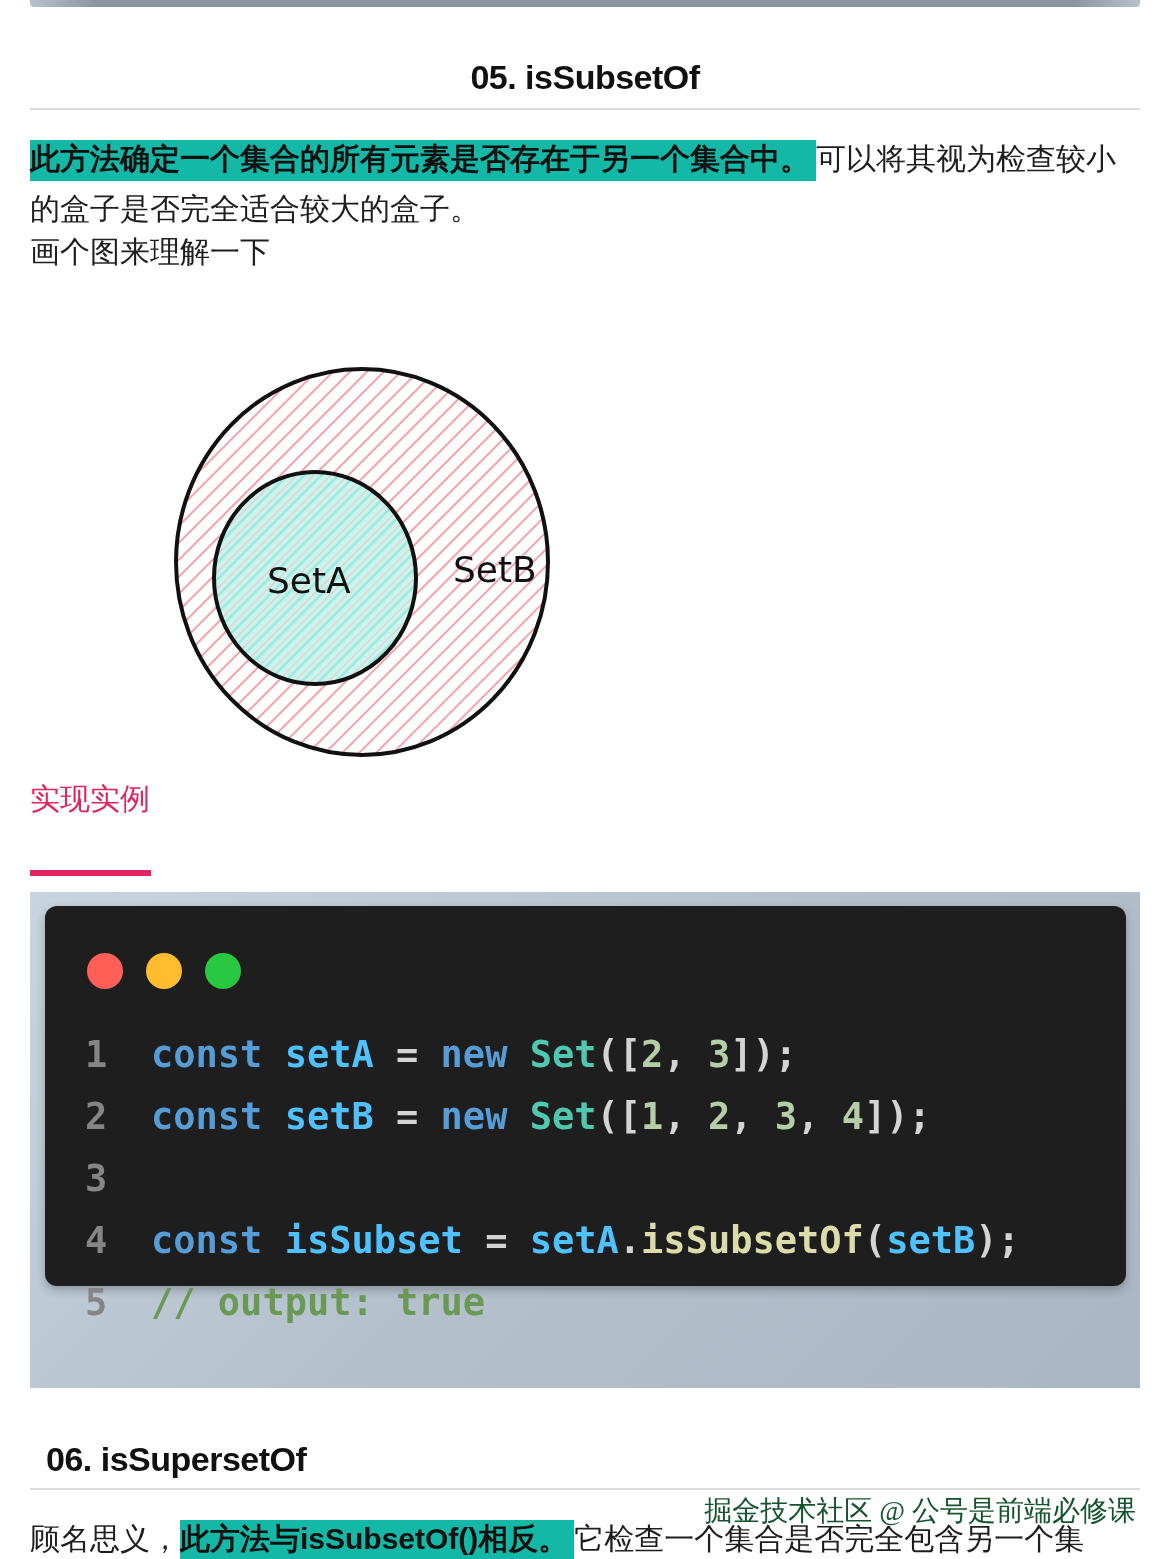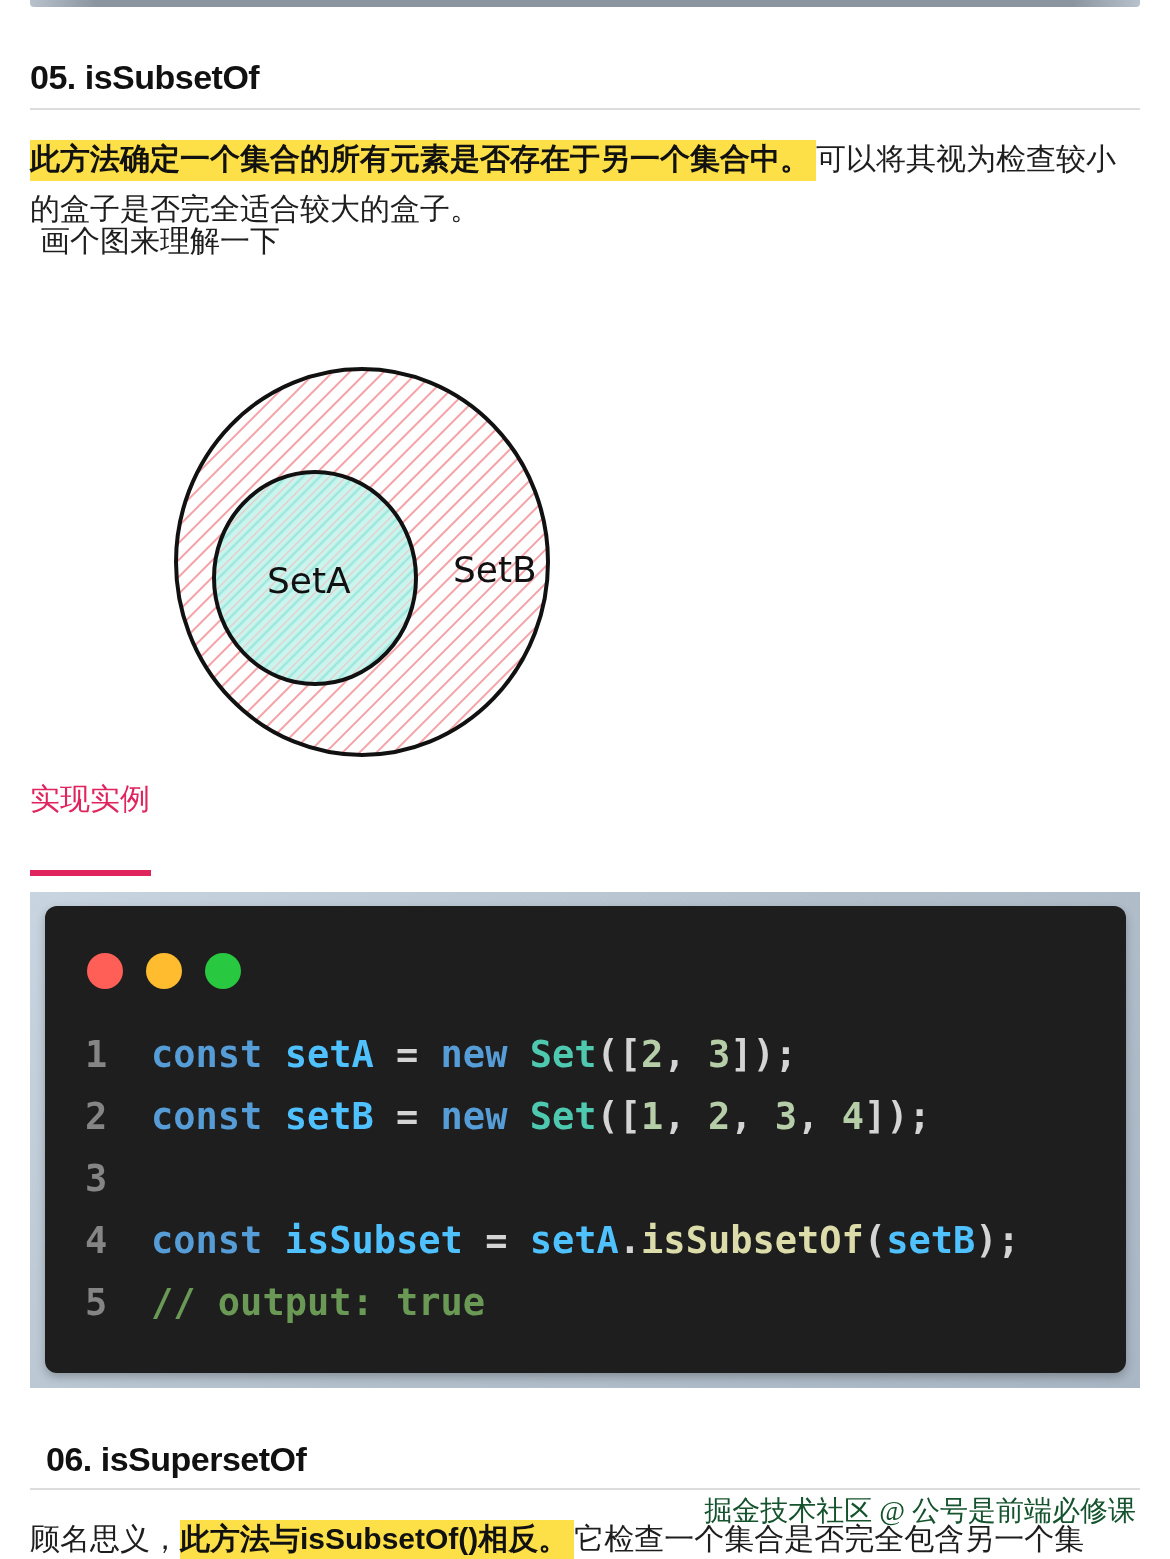--- a/index.html
+++ b/index.html
@@ -17,38 +17,38 @@
     font-size: 34px; font-weight: bold; color: #111;
     letter-spacing: -0.5px;
   }
   .h2-rule { position: absolute; left: 30px; width: 1110px; height: 2px; background: #dcdcdc; }
 
   .para {
     position: absolute; left: 30px; width: 1110px;
     font-size: 30px; line-height: 50px; color: #1e1e1e;
   }
   .hl {
-    background: #fde047; font-weight: bold; color: #111;
+    background: #14b8a6; font-weight: bold; color: #111;
     padding: 2px 6px 6px 0;
   }
 
   .diagram { position: absolute; left: 30px; top: 300px; width: 620px; height: 500px; }
 
   .subhead {
     position: absolute; left: 30px; top: 779px;
     font-size: 30px; color: #e0245e;
   }
   .subhead-bar { position: absolute; left: 30px; top: 870px; width: 121px; height: 6px; background: #e0245e; }
 
   .code-frame {
     position: absolute; left: 30px; top: 892px; width: 1110px; height: 496px;
     background: linear-gradient(135deg, #c8d4df 0%, #b4c1cd 50%, #a9b6c3 100%);
   }
   .code-window {
-    position: absolute; left: 15px; top: 14px; width: 1081px; height: 467px;
+    position: absolute; left: 15px; top: 14px; width: 1081px; height: 380px;
     background: #1e1e1e; border-radius: 12px;
     box-shadow: 0 4px 10px rgba(0,0,0,0.25);
   }
   .dot { position: absolute; top: 47px; width: 36px; height: 36px; border-radius: 50%; }
   .dot.red { left: 42px; background: #ff5f57; }
   .dot.yellow { left: 101px; background: #febc2e; }
   .dot.green { left: 160px; background: #28c840; }
 
   .code {
     position: absolute; left: 40px; top: 118px;
@@ -70,27 +70,27 @@
     font-size: 28px; color: #14532d;
     text-shadow: 0 0 1px #fff, 1px 1px 0 #fff, -1px -1px 0 #fff;
     font-family: Liberation Serif, serif;
   }
 </style>
 </head>
 <body>
 
 <div class="top-frame-edge"></div>
 
-<h2 class="h2" style="top:58px;">05. isSubsetOf</h2>
+<h2 class="h2" style="top:58px;text-align:center;">05. isSubsetOf</h2>
 <div class="h2-rule" style="top:108px;"></div>
 
 <div class="para" style="top:134px;">
   <span class="hl">此方法确定一个集合的所有元素是否存在于另一个集合中。</span><span>可以将其视为检查较小的盒子是否完全适合较大的盒子。</span>
 </div>
-<div class="para" style="top:216px;margin-left:10px;">画个图来理解一下</div>
+<div class="para" style="top:227px;">画个图来理解一下</div>
 
 <div class="diagram">
   <svg width="620" height="500" viewBox="0 0 620 500">
     <defs>
       <pattern id="hatchRed" patternUnits="userSpaceOnUse" width="12" height="12" patternTransform="rotate(45)">
         <rect width="12" height="12" fill="#ffffff"></rect>
         <line x1="0" y1="0" x2="0" y2="12" stroke="#f4a3a8" stroke-width="4"></line>
       </pattern>
       <pattern id="hatchTeal" patternUnits="userSpaceOnUse" width="12" height="12" patternTransform="rotate(45)">
         <rect width="12" height="12" fill="#c9f5ee"></rect>

